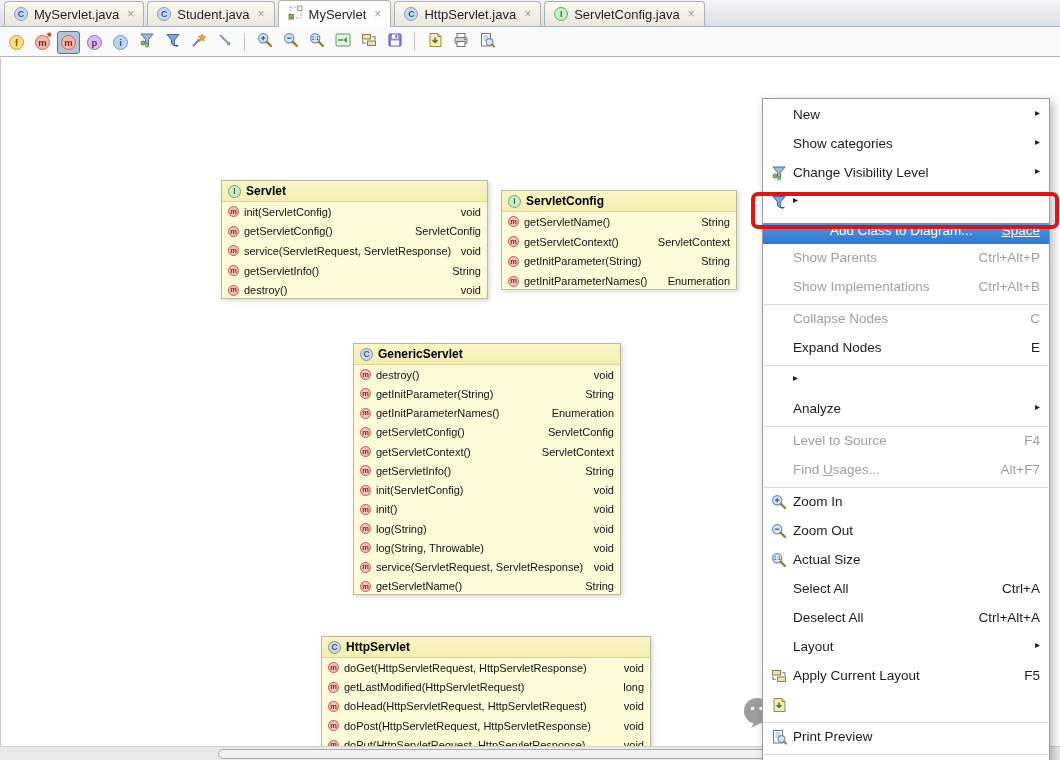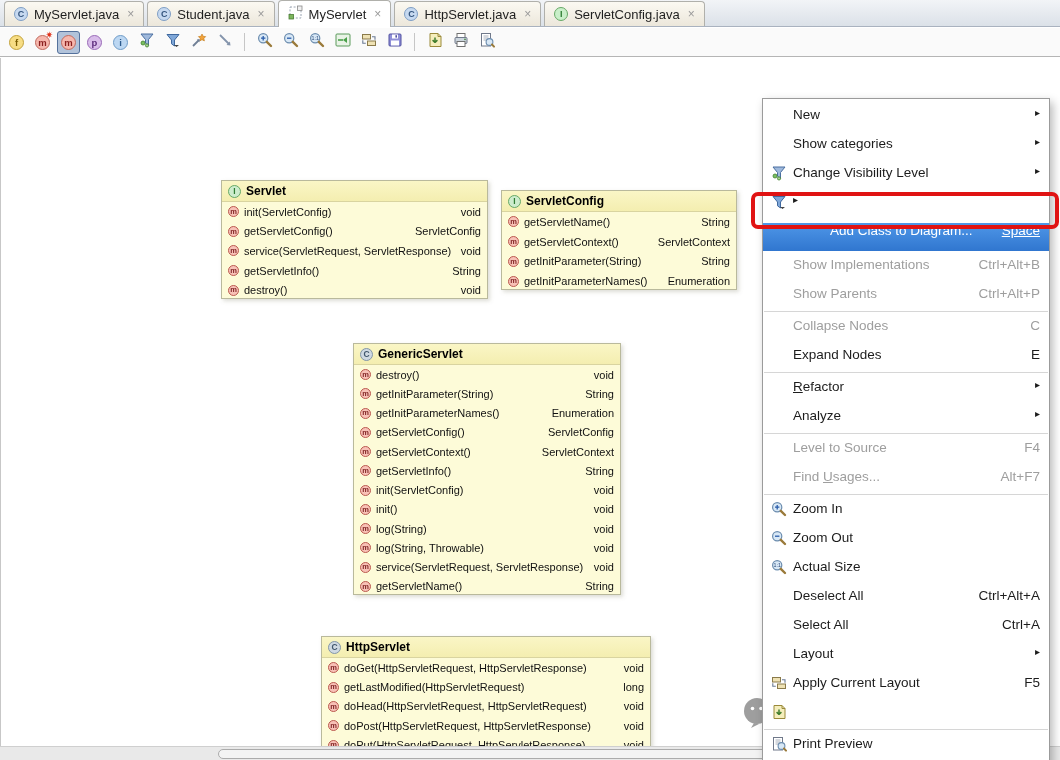--- a/index.html
+++ b/index.html
@@ -72,21 +72,21 @@
   .menu { position:absolute; left:762px; top:98px; width:288px; background:#ffffff;
     border:1px solid #9b9b9b; box-shadow:3px 4px 9px rgba(0,0,0,.28); padding:2px 0;
     z-index:10; font-size:13.5px; color:#1c1c1c; }
   .menu-item { height:23px; display:flex; align-items:flex-start; padding:0 9px 0 7px; gap:6px;margin-top:6px; }
   .mi-icon { width:17px; height:16px; flex:0 0 17px; display:flex; align-items:center;
     justify-content:center; }
   .mi-label { flex:1; white-space:nowrap; }
   .mi-shortcut { margin-left:10px; }
   .mi-arrow { font-size:10px; color:#1c1c1c; }
   .menu-item.disabled .mi-label, .menu-item.disabled .mi-shortcut { color:#9e9e9e; }
-  .menu-item.highlighted { height:28px; background:linear-gradient(#4f97e8,#3076cf); color:#fff;padding-left:44px; }
+  .menu-item.highlighted { height:21px; background:linear-gradient(#4f97e8,#3076cf); color:#fff;padding-left:44px; }
   .menu-item.highlighted .mi-shortcut { color:#fff;text-decoration:underline; }
   .menu-sep { height:1px; background:#d6d6d6; margin:2px 1px; }
   .check { color:#5a5a5a; font-size:13px; }
 
   .red-annotation { position:absolute; left:751px; top:192px; width:308px; height:37px;
     border:4px solid #e01313; border-radius:7px; z-index:12; pointer-events:none; }
 </style>
 </head>
 <body>
 
@@ -458,43 +458,42 @@
       </span>
       <span class="mi-arrow">▸</span>
     </div>
     <div class="menu-item highlighted">
       <span class="mi-icon"></span>
       <span class="mi-label">Add Class to Diagram...</span>
       <span class="mi-shortcut">Space</span>
     </div>
     <div class="menu-item disabled">
       <span class="mi-icon"></span>
+      <span class="mi-label">Show Parents</span>
+      <span class="mi-shortcut">Ctrl+Alt+P</span>
+    </div>
+    <div class="menu-item disabled">
+      <span class="mi-icon"></span>
       <span class="mi-label">Show Implementations</span>
       <span class="mi-shortcut">Ctrl+Alt+B</span>
     </div>
-    <div class="menu-item disabled">
-      <span class="mi-icon"></span>
-      <span class="mi-label">Show Parents</span>
-      <span class="mi-shortcut">Ctrl+Alt+P</span>
-    </div>
     <div class="menu-sep"></div>
     <div class="menu-item disabled">
       <span class="mi-icon"></span>
       <span class="mi-label">Collapse Nodes</span>
       <span class="mi-shortcut">C</span>
     </div>
     <div class="menu-item">
       <span class="mi-icon"></span>
       <span class="mi-label">Expand Nodes</span>
       <span class="mi-shortcut">E</span>
     </div>
     <div class="menu-sep"></div>
     <div class="menu-item">
       <span class="mi-icon"></span>
-      <span class="mi-label"><u>R</u>efactor</span>
       <span class="mi-arrow">▸</span>
     </div>
     <div class="menu-item">
       <span class="mi-icon"></span>
       <span class="mi-label">Analyze</span>
       <span class="mi-arrow">▸</span>
     </div>
     <div class="menu-sep"></div>
     <div class="menu-item disabled">
       <span class="mi-icon"></span>
@@ -532,27 +531,27 @@
         <svg width="16" height="16" viewBox="0 0 16 16">
           <circle cx="6.2" cy="6.2" r="4.6" fill="#d8e8f6" stroke="#6b8cae" stroke-width="1.2"></circle>
           <path d="M9.8 9.8 L14 14" stroke="#9a7a3a" stroke-width="2.4" stroke-linecap="round"></path>
           <text x="6.2" y="8.3" font-size="5.4" text-anchor="middle" fill="#2a4a7a" font-family="Liberation Sans, sans-serif">1:1</text>
         </svg>
       </span>
       <span class="mi-label">Actual Size</span>
     </div>
     <div class="menu-item">
       <span class="mi-icon"></span>
+      <span class="mi-label">Select All</span>
+      <span class="mi-shortcut">Ctrl+A</span>
+    </div>
+    <div class="menu-item">
+      <span class="mi-icon"></span>
       <span class="mi-label">Deselect All</span>
       <span class="mi-shortcut">Ctrl+Alt+A</span>
-    </div>
-    <div class="menu-item">
-      <span class="mi-icon"></span>
-      <span class="mi-label">Select All</span>
-      <span class="mi-shortcut">Ctrl+A</span>
     </div>
     <div class="menu-item">
       <span class="mi-icon"></span>
       <span class="mi-label">Layout</span>
       <span class="mi-arrow">▸</span>
     </div>
     <div class="menu-item">
       <span class="mi-icon">
         <svg width="16" height="16" viewBox="0 0 16 16">
           <rect x="1.5" y="2.5" width="8" height="4.5" fill="#efe2b4" stroke="#8a7a4a" stroke-width="1"></rect>

